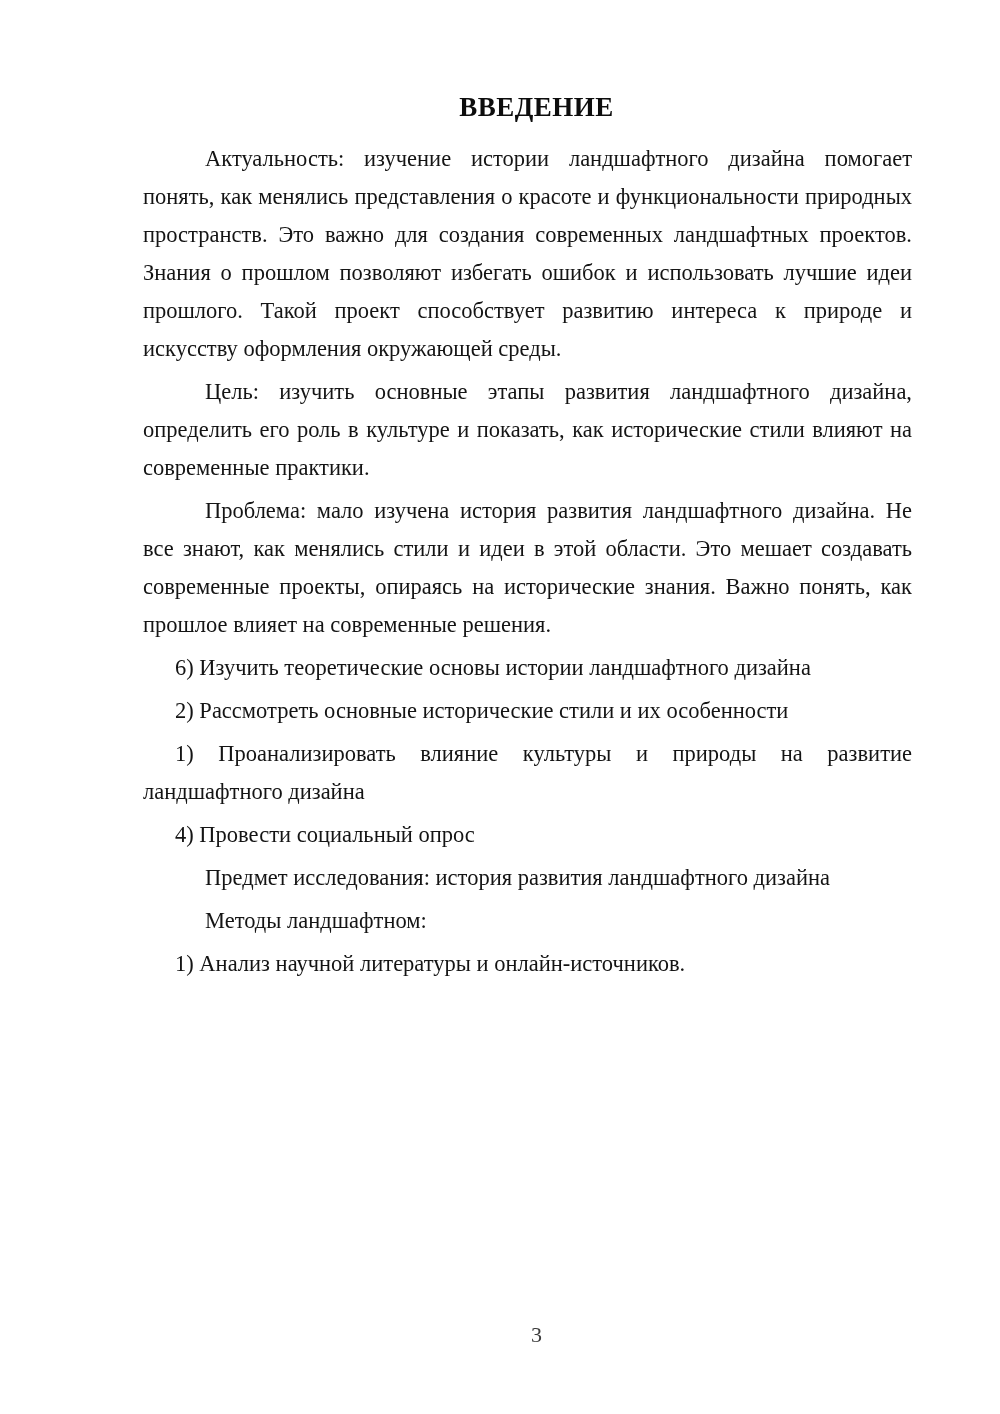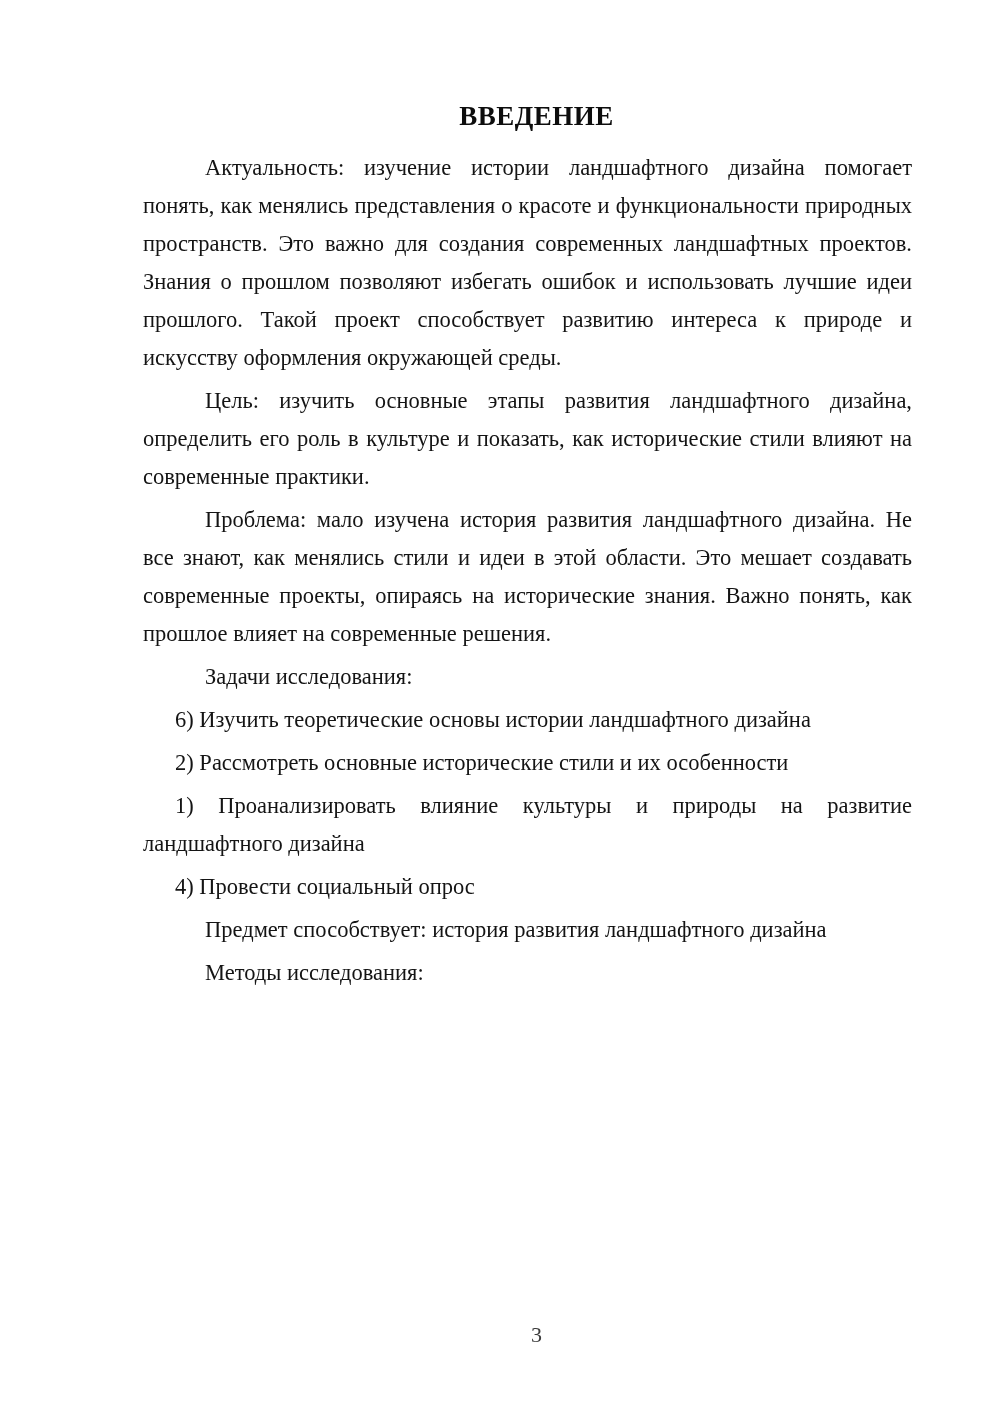--- a/index.html
+++ b/index.html
@@ -13,21 +13,21 @@
     height: 1414px;
     background: #ffffff;
     overflow: hidden;
     font-family: "Liberation Serif", "DejaVu Serif", serif;
     color: #111111;
   }
   .text-block {
     position: absolute;
     left: 143px;
     right: 70px;
-    top: 99px;
+    top: 90px;
   }
   .doc-title {
     margin: 0 0 16px 0;
     text-align: center;
     font-size: 27px;
     line-height: 34px;
     font-weight: bold;
     letter-spacing: 0.5px;
     color: #0d0d0d;
   }
@@ -58,23 +58,23 @@
 </head>
 <body>
 
 <div class="page">
   <div class="text-block">
     <h1 class="doc-title">ВВЕДЕНИЕ</h1>
     <main class="doc-body">
         <p class="paragraph">Актуальность: изучение истории ландшафтного дизайна помогает понять, как менялись представления о красоте и функциональности природных пространств. Это важно для создания современных ландшафтных проектов. Знания о прошлом позволяют избегать ошибок и использовать лучшие идеи прошлого. Такой проект способствует развитию интереса к природе и искусству оформления окружающей среды.</p>
         <p class="paragraph">Цель: изучить основные этапы развития ландшафтного дизайна, определить его роль в культуре и показать, как исторические стили влияют на современные практики.</p>
         <p class="paragraph">Проблема: мало изучена история развития ландшафтного дизайна. Не все знают, как менялись стили и идеи в этой области. Это мешает создавать современные проекты, опираясь на исторические знания. Важно понять, как прошлое влияет на современные решения.</p>
-        <p class="paragraph">Задачи исследования:</p>
         <p class="list-item">6) Изучить теоретические основы истории ландшафтного дизайна</p>
         <p class="list-item">2) Рассмотреть основные исторические стили и их особенности</p>
         <p class="list-item">1) Проанализировать влияние культуры и природы на развитие ландшафтного дизайна</p>
         <p class="list-item">4) Провести социальный опрос</p>
-        <p class="paragraph">Предмет способствует: история развития ландшафтного дизайна</p>
-        <p class="paragraph">Методы исследования:</p>
+        <p class="paragraph">Предмет исследования: история развития ландшафтного дизайна</p>
+        <p class="paragraph">Методы ландшафтном:</p>
+        <p class="list-item">1) Анализ научной литературы и онлайн-источников.</p>
       </main>
   </div>
   <div class="page-number">3</div>
 </div>
 
 </body></html>

